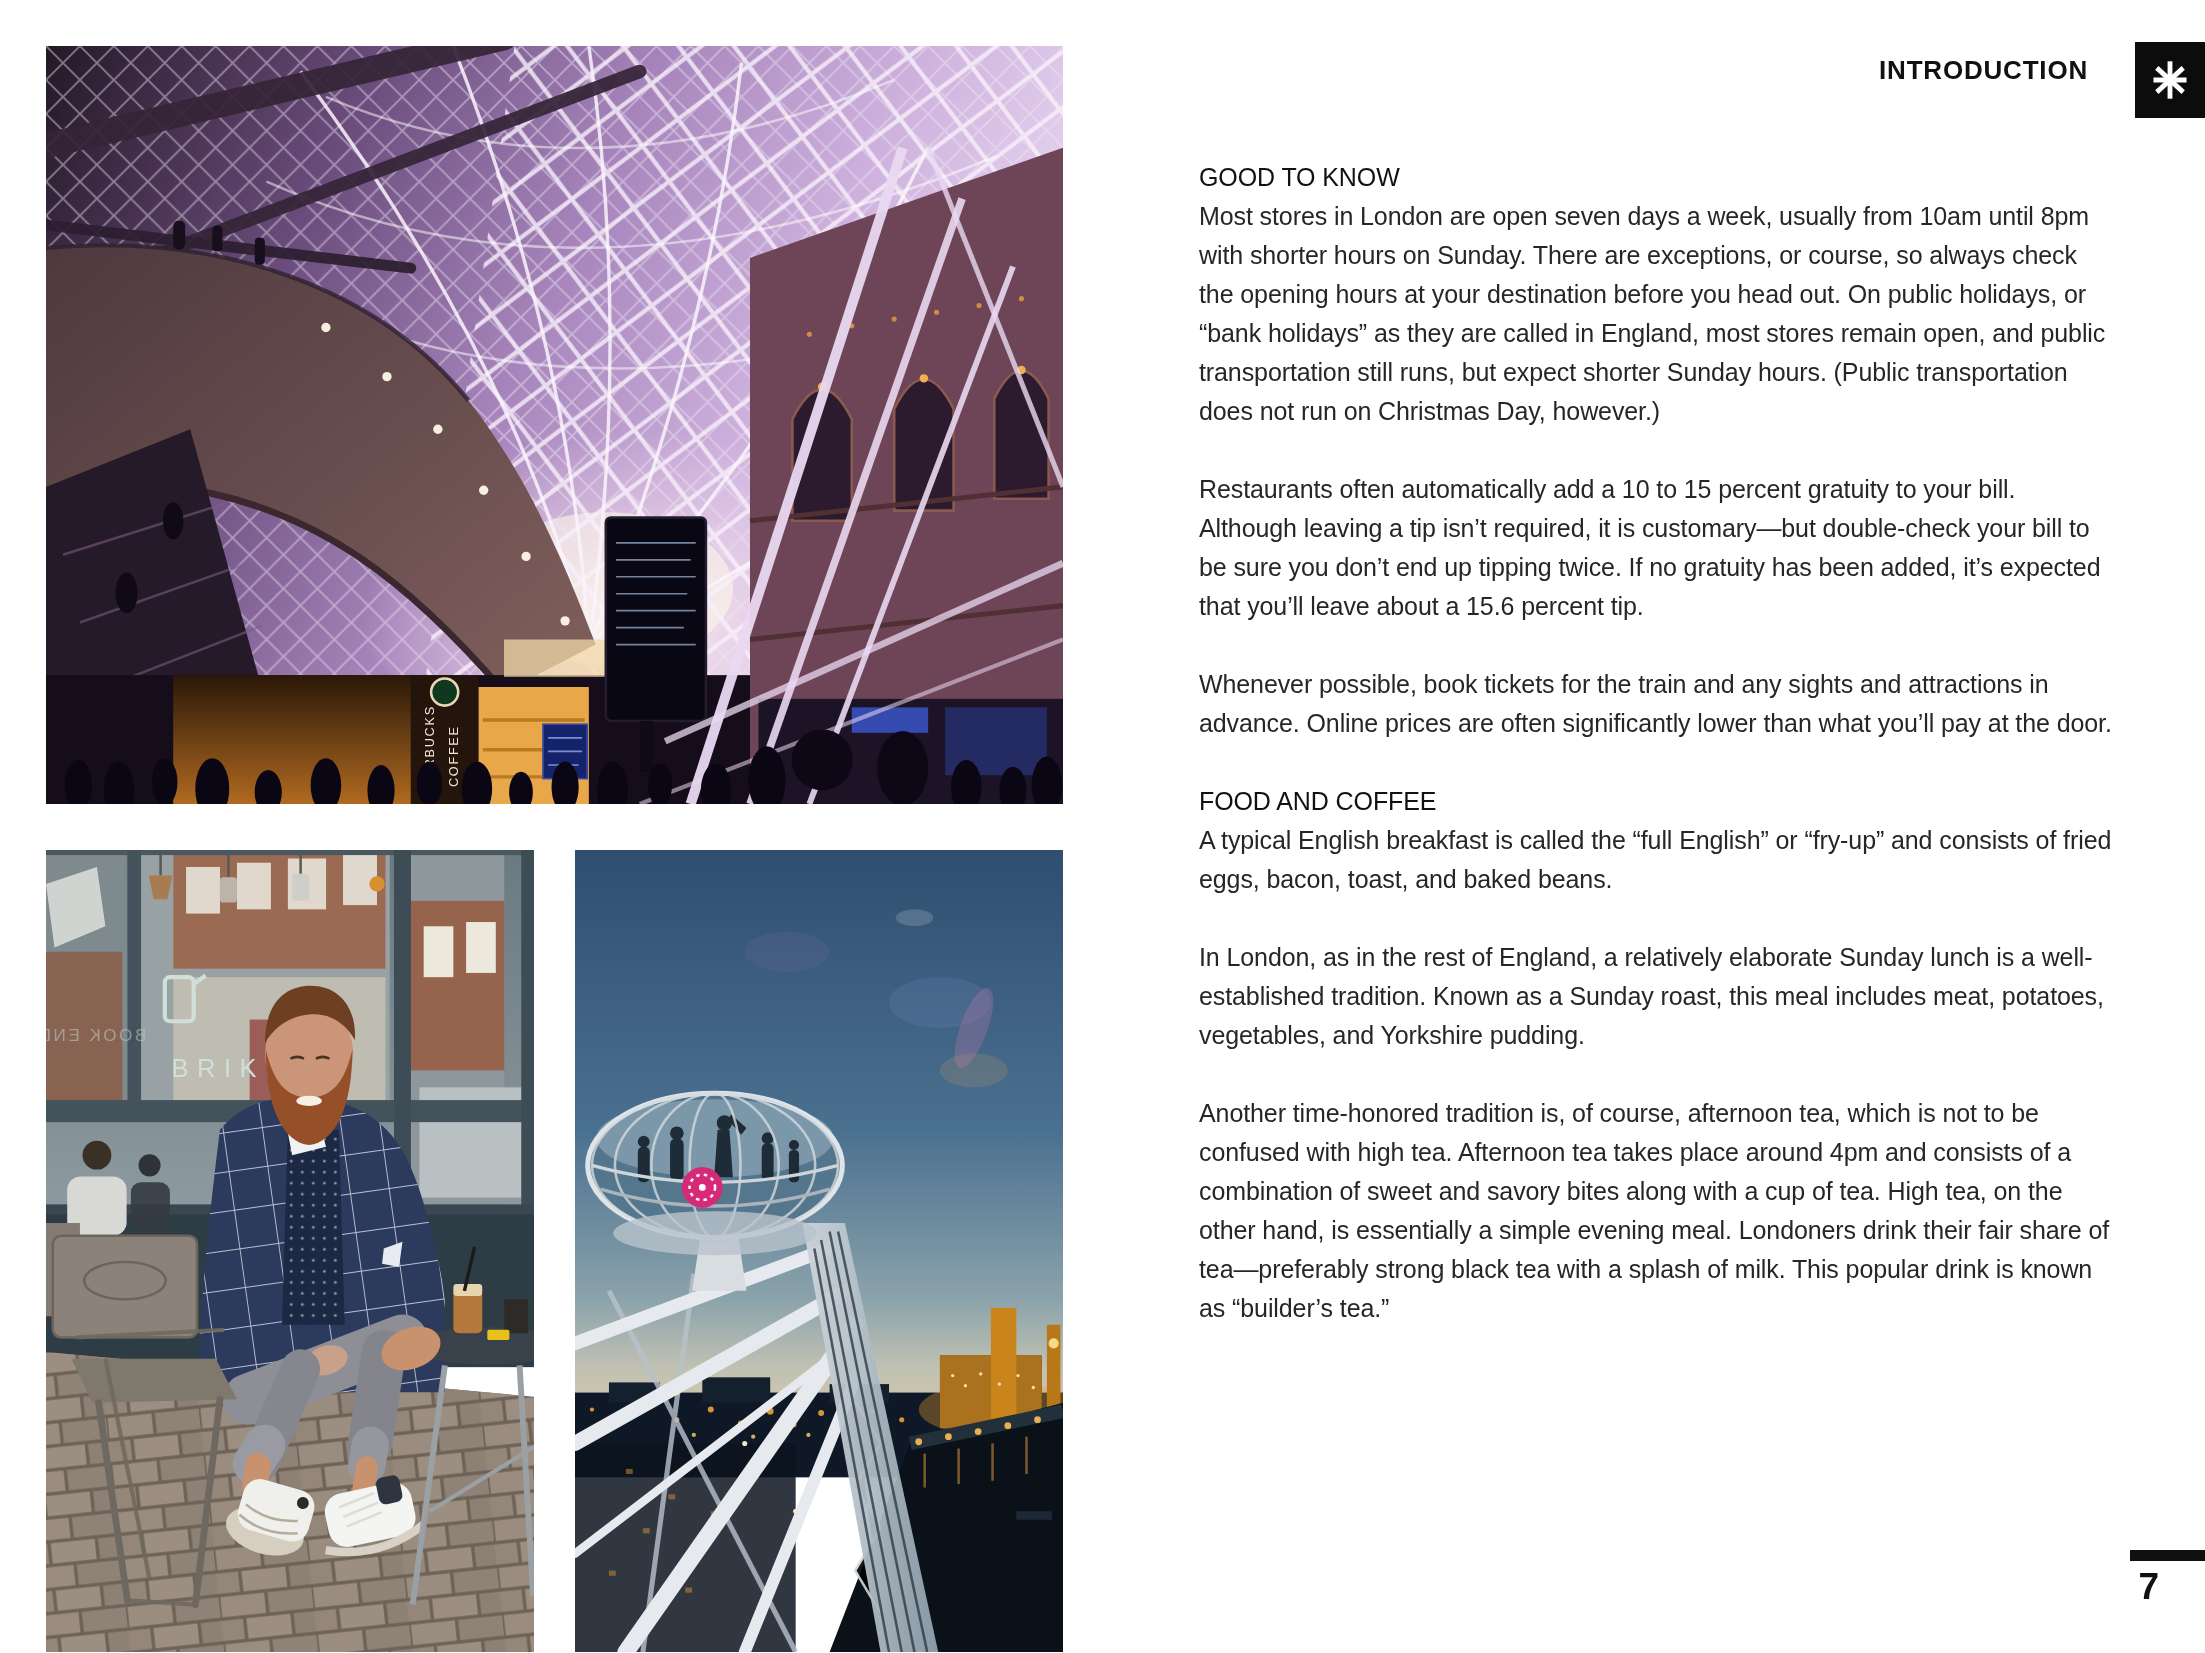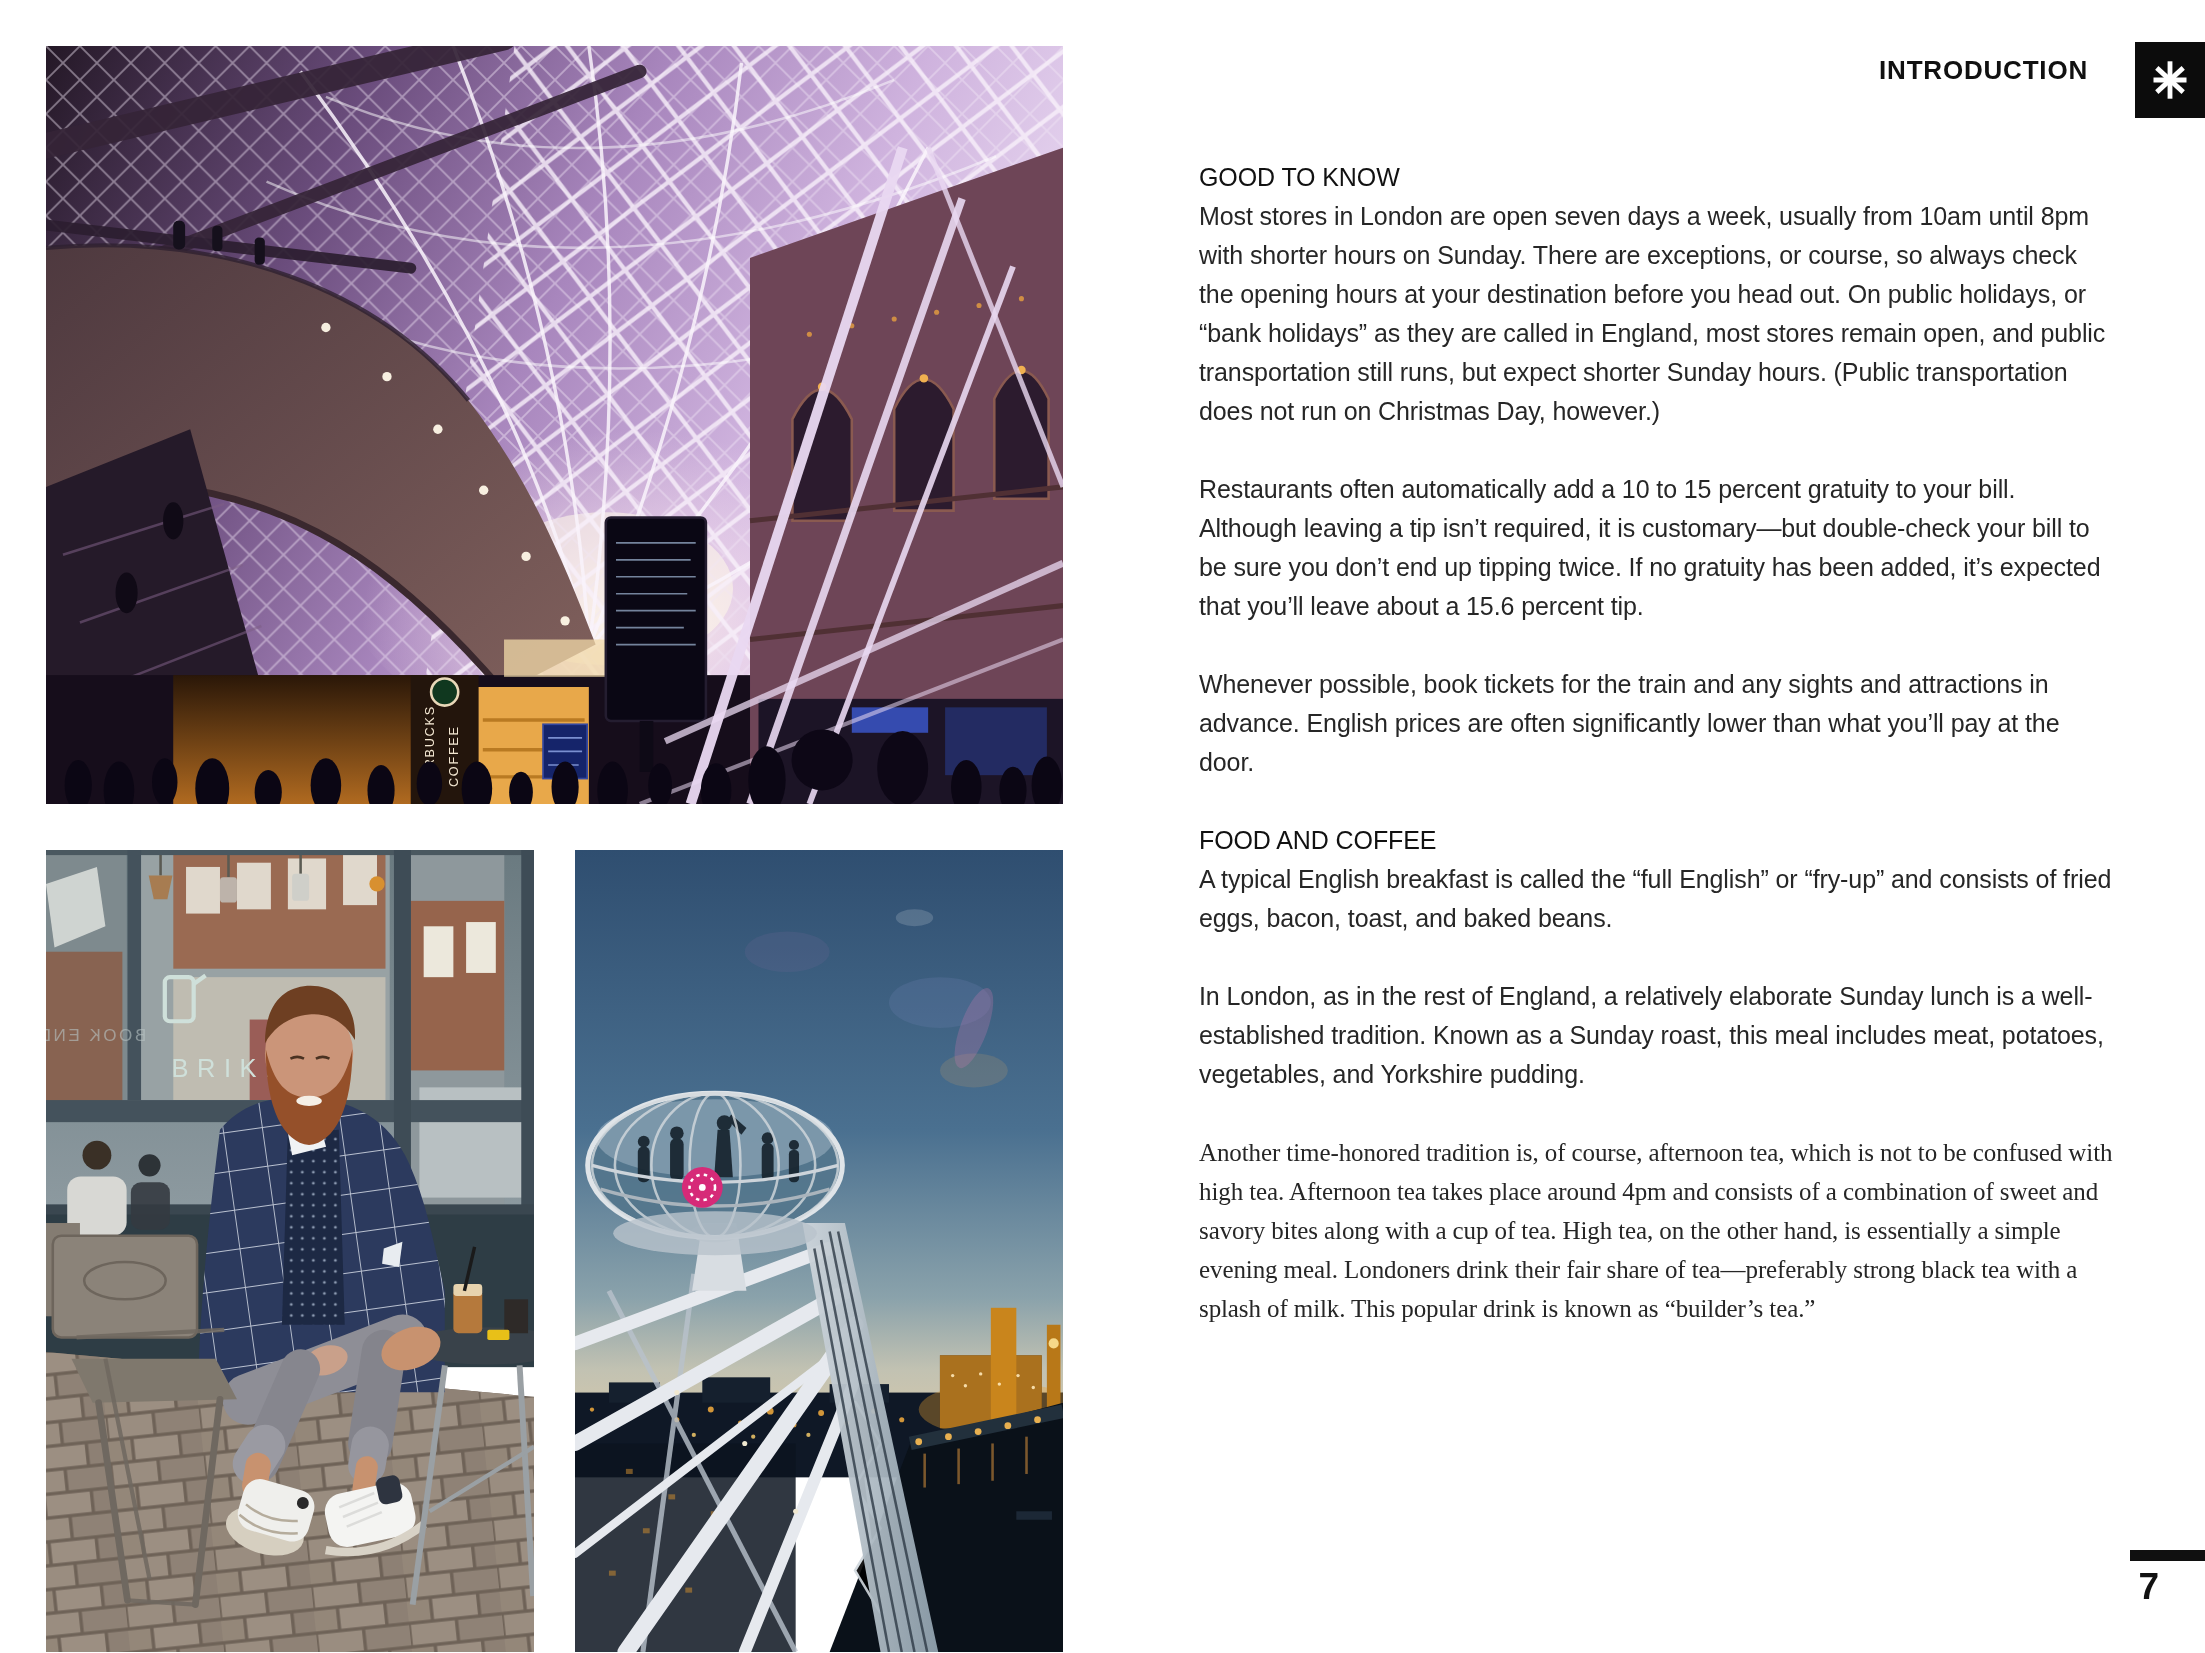--- a/index.html
+++ b/index.html
@@ -14,21 +14,21 @@
   .photo{position:absolute;margin:0;padding:0;}
   .photo svg{display:block;width:100%;height:100%;}
   .photo-station{left:46px;top:46px;width:1017px;height:758px;}
   .photo-cafe{left:46px;top:850px;width:488px;height:802px;}
   .photo-eye{left:575px;top:850px;width:488px;height:802px;}
   
   .text-col{position:absolute;left:1199px;top:158px;width:916px;font-size:25px;
             line-height:39px;letter-spacing:-0.1px;color:#262626;}
   .text-col h2{font-size:25px;line-height:39px;font-weight:400;margin:0;color:#111;}
   .text-col p{margin:0 0 39px 0;}
-  .text-col section:last-child p:last-child{margin-bottom:16px;font-family:Liberation Serif, serif;}
+  .text-col section:last-child p:last-child{margin-bottom:16px;}
   
   .pagenum-bar{position:absolute;top:1550px;right:0;width:75px;height:11px;background:#101010;}
   .pagenum{position:absolute;top:1566px;right:46px;font-size:37px;font-weight:700;color:#111;}
 </style>
 </head>
 <body>
 
 <div class="page">
 
   <div class="header-title">INTRODUCTION</div>
@@ -550,21 +550,21 @@
         <ellipse cx="165" cy="452" rx="120" ry="26" fill="#b9c3cc" opacity="0.8"></ellipse>
       </g>
     </svg>
   </figure>
 
   <main class="text-col">
     <section>
       <h2>GOOD TO KNOW</h2>
       <p>Most stores in London are open seven days a week, usually from 10am until 8pm with shorter hours on Sunday. There are exceptions, or course, so always check the opening hours at your destination before you head out. On public holidays, or “bank holidays” as they are called in England, most stores remain open, and public transportation still runs, but expect shorter Sunday hours. (Public transportation does not run on Christmas Day, however.)</p>
       <p>Restaurants often automatically add a 10 to 15 percent gratuity to your bill. Although leaving a tip isn’t required, it is customary—but double-check your bill to be sure you don’t end up tipping twice. If no gratuity has been added, it’s expected that you’ll leave about a 15.6 percent tip.</p>
-      <p>Whenever possible, book tickets for the train and any sights and attractions in advance. English prices are often significantly lower than what you’ll pay at the door.</p>
+      <p>Whenever possible, book tickets for the train and any sights and attractions in advance. Online prices are often significantly lower than what you’ll pay at the door.</p>
     </section>
     <section>
       <h2>FOOD AND COFFEE</h2>
       <p>A typical English breakfast is called the “full English” or “fry-up” and consists of fried eggs, bacon, toast, and baked beans.</p>
       <p>In London, as in the rest of England, a relatively elaborate Sunday lunch is a well-established tradition. Known as a Sunday roast, this meal includes meat, potatoes, vegetables, and Yorkshire pudding.</p>
       <p>Another time-honored tradition is, of course, afternoon tea, which is not to be confused with high tea. Afternoon tea takes place around 4pm and consists of a combination of sweet and savory bites along with a cup of tea. High tea, on the other hand, is essentially a simple evening meal. Londoners drink their fair share of tea—preferably strong black tea with a splash of milk. This popular drink is known as “builder’s tea.”</p>
     </section>
   </main>
 
   <div class="pagenum-bar"></div>

